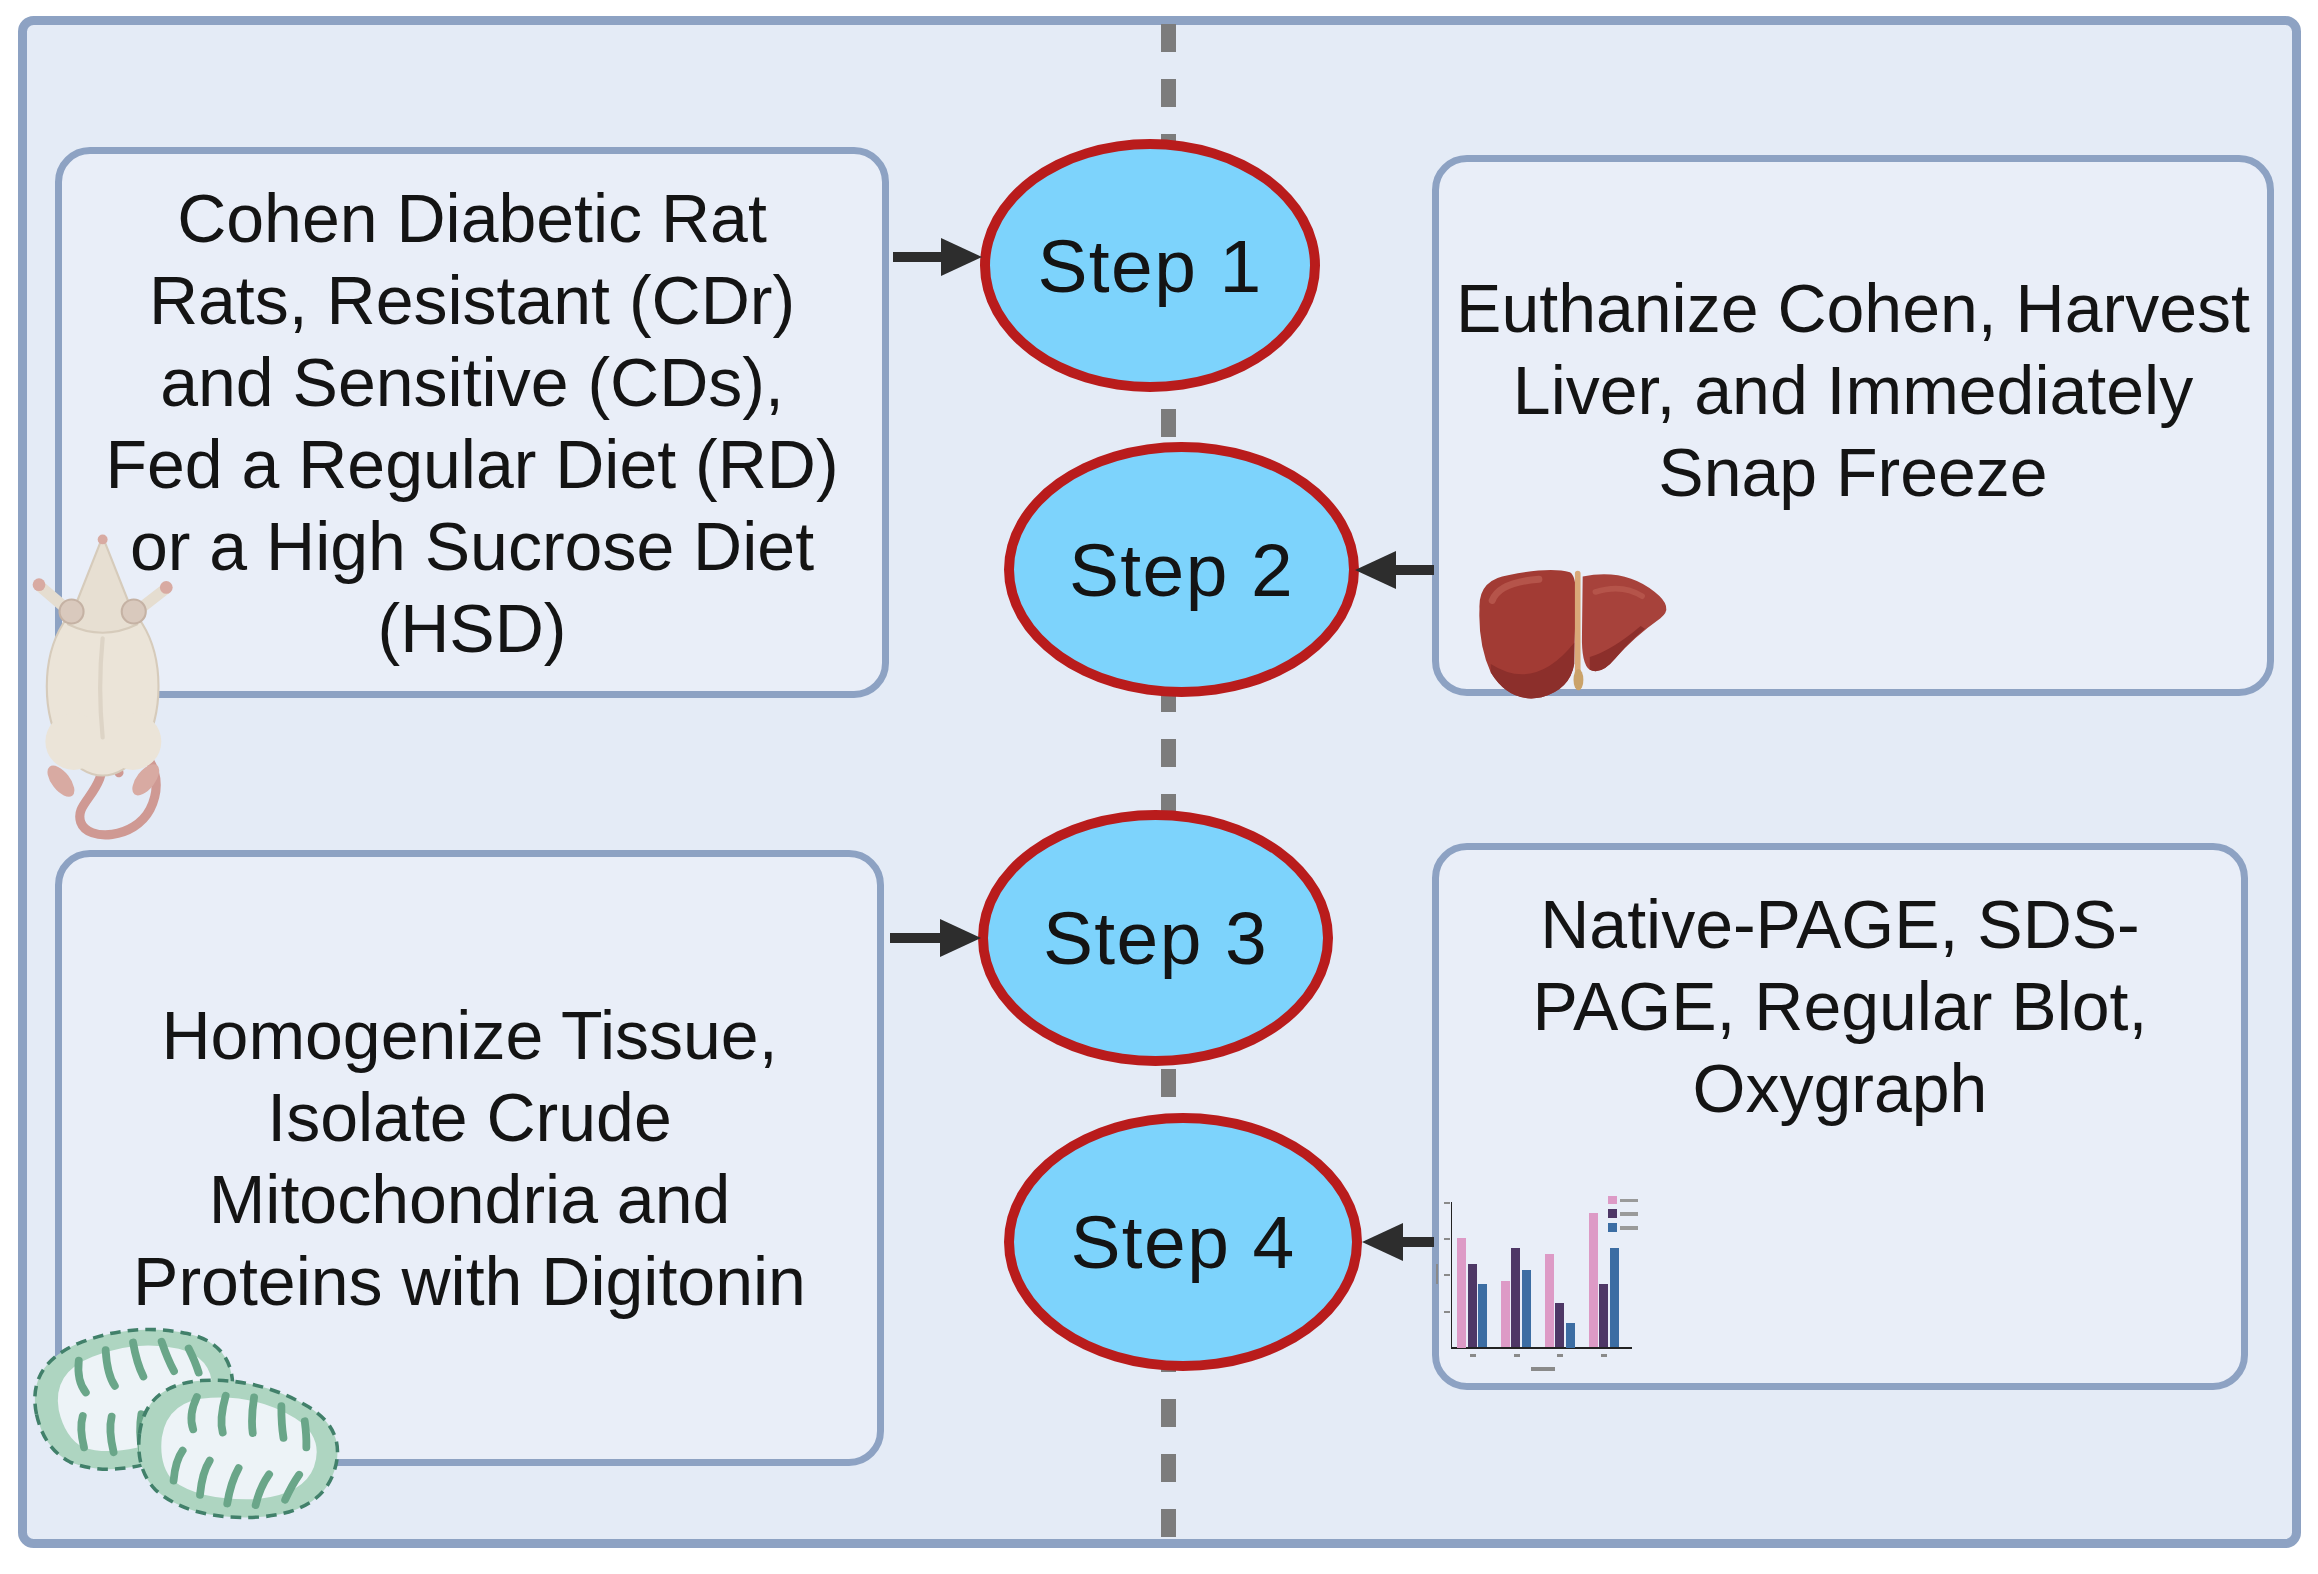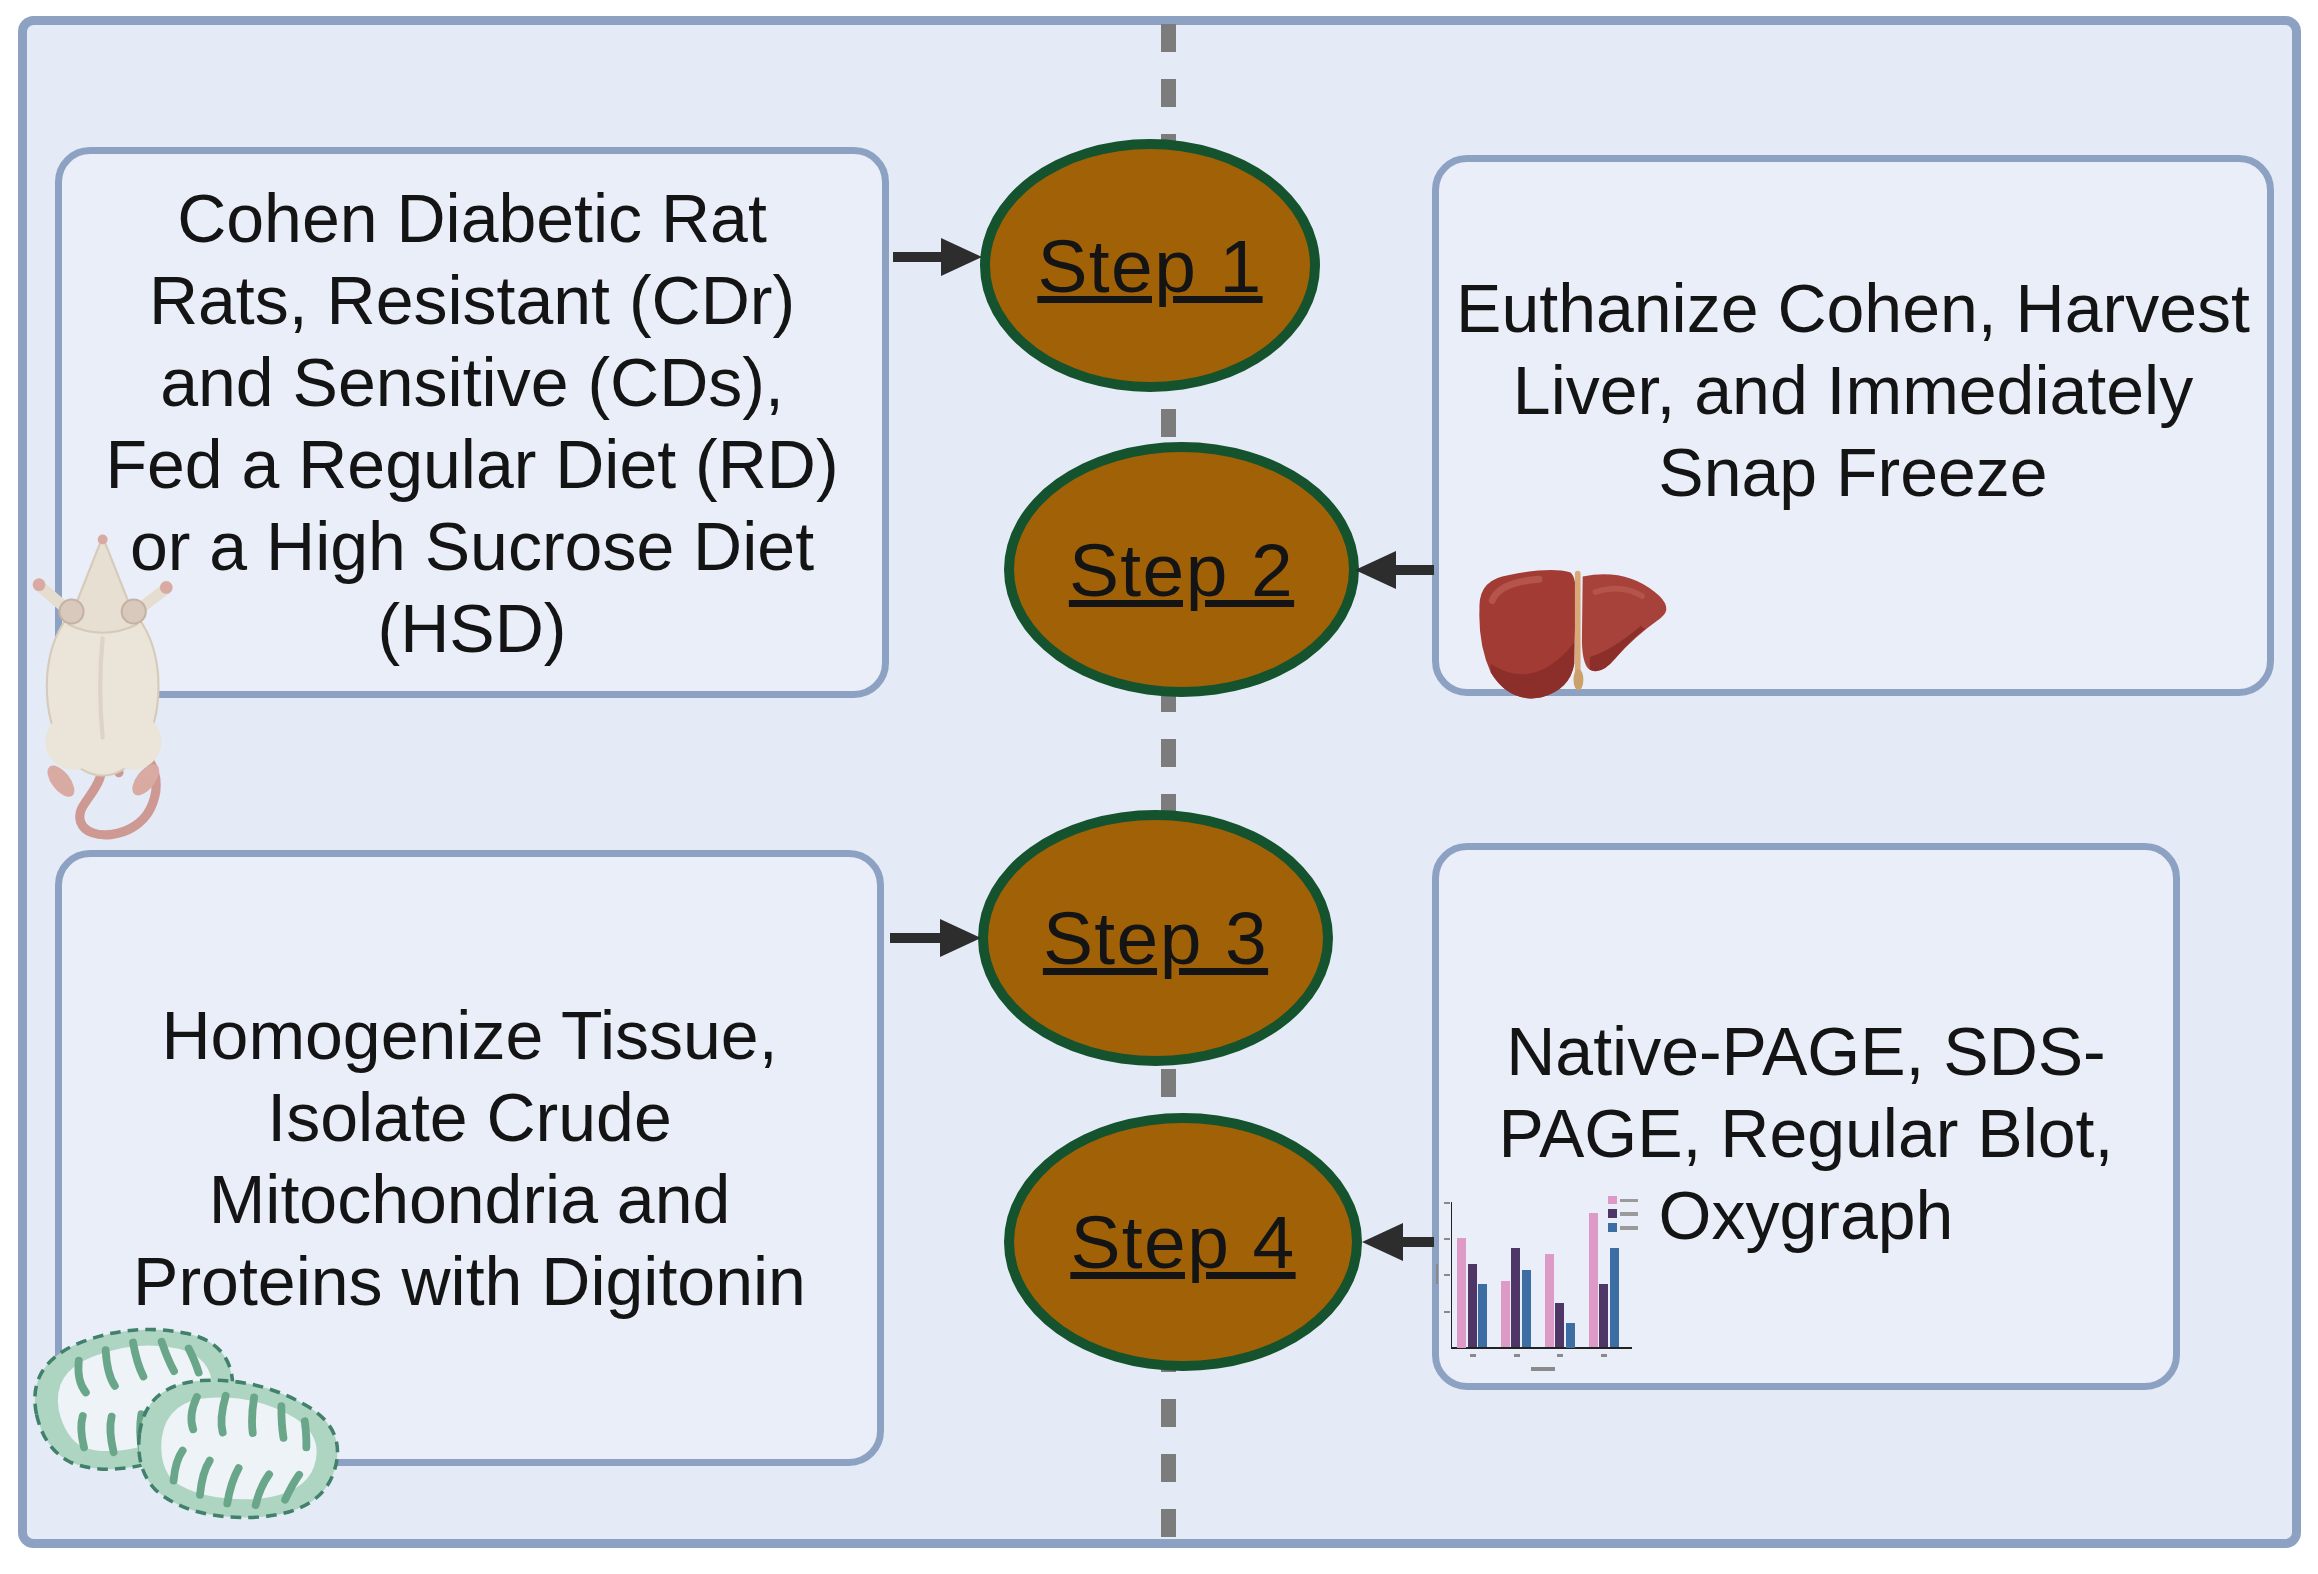--- a/index.html
+++ b/index.html
@@ -8,23 +8,23 @@
   .frame{position:absolute;left:17.7px;top:15.6px;width:2283px;height:1532px;box-sizing:border-box;
          background:#e4ebf6;border:9.2px solid #8da2c3;border-radius:15.6px;}
   .dashline{position:absolute;left:1161px;top:24px;width:15px;height:1516px;z-index:1;
             background:repeating-linear-gradient(to bottom,#7c7c7c 0 28px,transparent 28px 55px);}
   .pbox{position:absolute;box-sizing:border-box;background:#e9eef8;border:7.8px solid #8da2c3;
         border-radius:35px;display:flex;flex-direction:column;align-items:center;z-index:2;}
   .pbox .line{font-size:68px;line-height:82px;text-align:center;white-space:nowrap;}
   .box1{left:55px;top:147px;width:834px;height:551px;justify-content:center;}
   .box2{left:1432px;top:155px;width:842px;height:541px;justify-content:flex-start;padding-top:105px;}
   .box3{left:55px;top:850px;width:829px;height:616px;justify-content:center;}
-  .box4{left:1432px;top:843px;width:748px;height:547px;justify-content:center;padding-top:33px;}
-  .oval{position:absolute;box-sizing:border-box;background:#a16207;border:10px solid #14532d;
-        border-radius:50%;display:flex;align-items:center;justify-content:center;z-index:2;text-decoration:underline;}
+  .box4{left:1432px;top:843px;width:816px;height:547px;justify-content:flex-start;padding-top:33px;}
+  .oval{position:absolute;box-sizing:border-box;background:#7dd3fc;border:10px solid #b91c1c;
+        border-radius:50%;display:flex;align-items:center;justify-content:center;z-index:2;}
   .oval .steplabel{font-size:75px;letter-spacing:1.4px;}
   .oval1{left:980px;top:139px;width:340px;height:253px;}
   .oval2{left:1004px;top:442px;width:355px;height:255px;}
   .oval3{left:978px;top:810px;width:355px;height:256px;}
   .oval4{left:1004px;top:1113px;width:358px;height:258px;}
   .shaft{position:absolute;height:10px;background:#2d2d2d;z-index:3;}
   .head{position:absolute;width:0;height:0;z-index:3;}
   .head.right{border-top:19px solid transparent;border-bottom:19px solid transparent;border-left:41px solid #2d2d2d;}
   .head.left{border-top:19px solid transparent;border-bottom:19px solid transparent;border-right:41px solid #2d2d2d;}
   .icon{position:absolute;z-index:4;}

